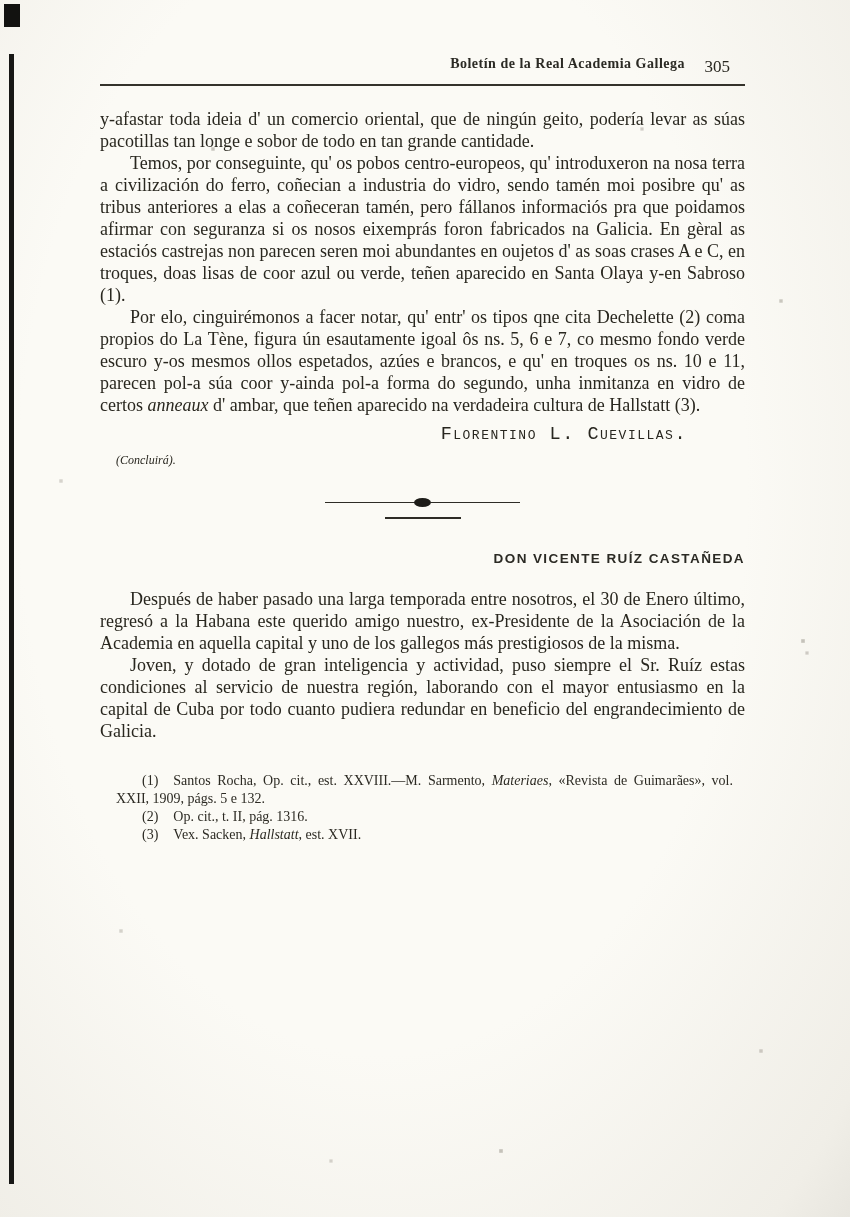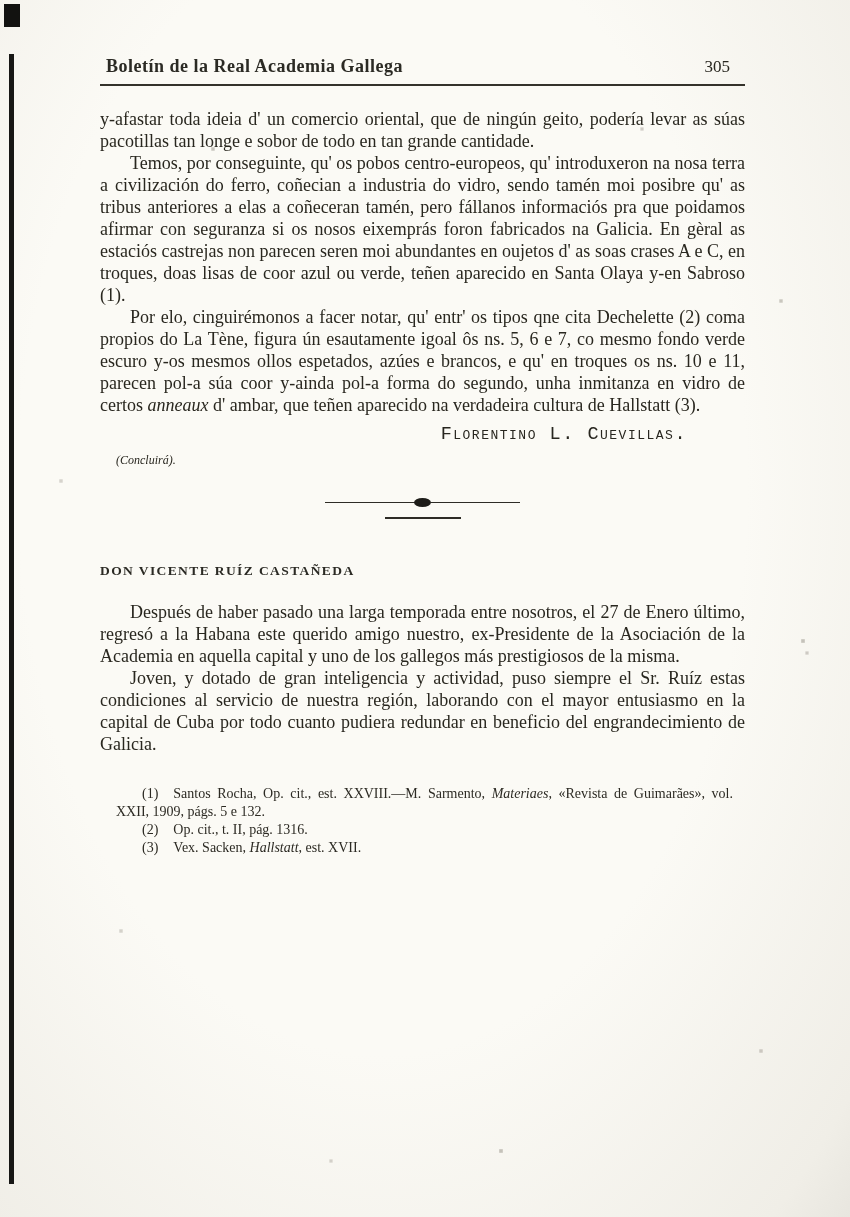--- a/index.html
+++ b/index.html
@@ -30,22 +30,22 @@
       120px 930px 0 0.7px rgba(80,72,58,.22),
       500px 1150px 0 0.8px rgba(80,72,58,.30),
       330px 1160px 0 0.6px rgba(80,72,58,.22),
       760px 1050px 0 0.7px rgba(80,72,58,.25),
       60px 480px 0 0.7px rgba(80,72,58,.22);
   }
 
   
   .header { position:relative; height:24px; }
   .header-title {
-    position:absolute; left:6px; right:60px; text-align:left;
-    font-weight:bold; font-size:18px; letter-spacing:.5px; color:#2b2a24;
+    position:absolute; left:0; right:60px; text-align:right;
+    font-weight:bold; font-size:14px; letter-spacing:.5px; color:#2b2a24;
   }
   .header-page-number { position:absolute; right:15px; top:1px; font-size:17px; }
   .header-rule { height:2px; background:#34322b; margin-top:4px; }
 
   
   .content { margin-top:22px; }
   .para {
     font-size:18px; line-height:22px; text-align:justify; text-indent:30px;
     color:#29271f;
   }
@@ -62,22 +62,22 @@
   .divider-lens { width:17px; height:9px; background:#1d1c18; border-radius:50%; margin:0 -1px; }
 
   
   .section-title {
     margin-top:34px; text-align:center;
     font-family:"Liberation Sans", sans-serif;
     font-size:30px; font-weight:500; letter-spacing:9px; color:#24231e;
   }
   .section-title-rule { width:76px; height:2px; background:#2e2c26; margin:10px auto 0; }
   .section-subtitle {
-    margin-top:44px; text-align:left;
-    font-family:Liberation Serif, serif;
+    margin-top:32px; text-align:right;
+    font-family:Liberation Sans, sans-serif;
     font-size:13.5px; font-weight:bold; letter-spacing:1.4px; color:#2b2a24;
   }
   .section-body { margin-top:22px; }
   .section-body .para { margin-top:0; }
 
   
   .footnotes { margin:30px 0 0 16px; width:617px; }
   .footnote { font-size:14px; line-height:18px; text-align:justify; text-indent:26px; color:#2c2a23; }
   .fn-marker { margin-right:15px; }
 </style>
@@ -107,21 +107,21 @@
     <div class="divider">
       <span class="divider-line"></span>
       <span class="divider-lens"></span>
       <span class="divider-line"></span>
     </div>
 
     <div class="section-title-rule"></div>
     <h2 class="section-subtitle">DON VICENTE RUÍZ CASTAÑEDA</h2>
 
     <div class="section-body">
-      <p class="para">Después de haber pasado una larga temporada entre nosotros, el 27 de Enero último, regresó a la Habana este querido amigo nuestro, ex-Presidente de la Asociación de la Academia en aquella capital y uno de los gallegos más prestigiosos de la misma.</p>
+      <p class="para">Después de haber pasado una larga temporada entre nosotros, el 30 de Enero último, regresó a la Habana este querido amigo nuestro, ex-Presidente de la Asociación de la Academia en aquella capital y uno de los gallegos más prestigiosos de la misma.</p>
       <p class="para">Joven, y dotado de gran inteligencia y actividad, puso siempre el Sr. Ruíz estas condiciones al servicio de nuestra región, laborando con el mayor entusiasmo en la capital de Cuba por todo cuanto pudiera redundar en beneficio del engrandecimiento de Galicia.</p>
     </div>
 
     <div class="footnotes">
       <p class="footnote"><span class="fn-marker">(1)</span><span>Santos Rocha, Op. cit., est. XXVIII.—M. Sarmento, </span><i>Materiaes</i><span>, «Revista de Guimarães», vol. XXII, 1909, págs. 5 e 132.</span></p>
       <p class="footnote"><span class="fn-marker">(2)</span><span>Op. cit., t. II, pág. 1316.</span><i></i><span></span></p>
       <p class="footnote"><span class="fn-marker">(3)</span><span>Vex. Sacken, </span><i>Hallstatt</i><span>, est. XVII.</span></p>
     </div>
   </main>
 

